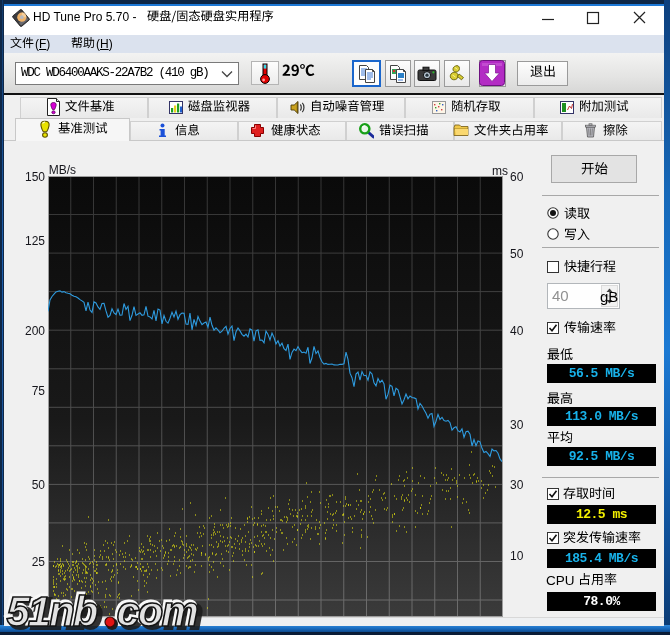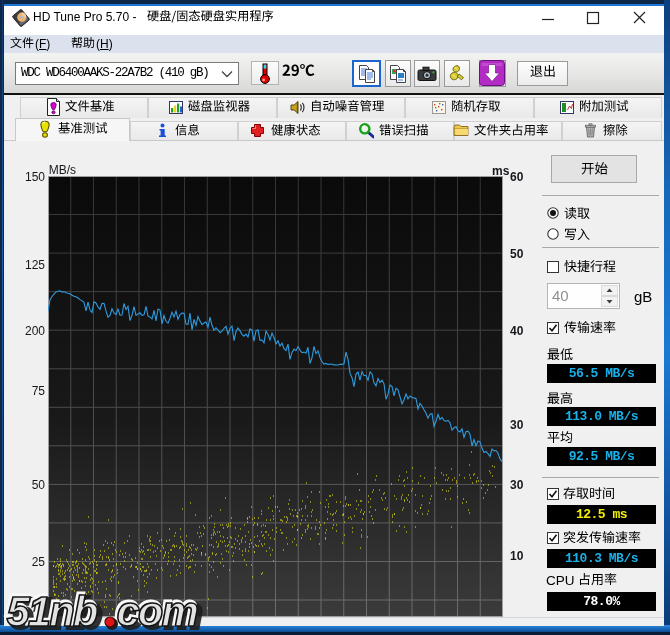--- a/index.html
+++ b/index.html
@@ -1,17 +1,17 @@
 <!DOCTYPE html>
 <html><head><meta charset="utf-8"><style>
 * { margin:0; padding:0; box-sizing:border-box; }
 html,body { width:670px; height:635px; overflow:hidden; font-family:"Liberation Sans",sans-serif; }
 body { background:#0e2747; position:relative; }
 .ax { position:absolute; font-size:12px; color:#16161c; text-align:right; }
-.axl { position:absolute; font-size:12px; color:#16161c;font-weight:bold; }
+.axl { position:absolute; font-size:12px; color:#16161c; }
 svg { display:block; }
 </style></head><body>
 <div style="position:absolute;left:2px;top:0;width:1px;height:632px;background:linear-gradient(180deg,#123a6a,#1d5fae 40%,#16457f)"></div>
 
 <div style="position:absolute;left:664px;top:0;width:6px;height:635px;background:linear-gradient(180deg,#0d3f7d 0%,#1668b8 30%,#1b79d3 55%,#0f4f97 85%,#0b3a72 100%)"></div>
 
 <div style="position:absolute;left:0px;top:625px;width:670px;height:7px;background:linear-gradient(180deg,#3188d9,#1a6ec2 45%,#0e4a8e)"></div>
 <div style="position:absolute;left:0;top:632px;width:670px;height:3px;background:#0a1c36"></div>
 
 <div style="position:absolute;left:4px;top:4px;width:660px;height:622px;background:#f0f0f0;border-top:2px solid #1d79d7;">
@@ -298,21 +298,21 @@
       </linearGradient>
     </defs>
 <rect width="455" height="441" fill="url(#cbg)"></rect>
 <path d="M22.75 0V441M45.50 0V441M68.25 0V441M91.00 0V441M113.75 0V441M136.50 0V441M159.25 0V441M182.00 0V441M204.75 0V441M227.50 0V441M250.25 0V441M273.00 0V441M295.75 0V441M318.50 0V441M341.25 0V441M364.00 0V441M386.75 0V441M409.50 0V441M432.25 0V441" stroke="url(#cgl)" stroke-width="1"></path>
 <path d="M0 38.5H455M0 77.1H455M0 115.6H455M0 154.2H455M0 192.8H455M0 231.3H455M0 269.8H455M0 308.4H455M0 346.9H455M0 385.5H455M0 424.0H455" stroke="url(#cgl)" stroke-width="1"></path>
 <rect x="0.5" y="0.5" width="454" height="440" fill="none" stroke="#9d9d9d"></rect>
 <path d="M205 371h1M232 344h1M47 409h1M24 405h1M295 339h1M31 392h1M226 363h1M128 399h1M145 369h1M36 367h1M98 394h1M37 391h1M152 357h1M57 389h1M84 384h1M89 393h1M125 388h1M140 374h1M119 388h1M45 388h1M206 376h1M260 349h1M89 387h1M92 393h1M370 307h1M83 390h1M383 320h1M12 388h1M168 366h1M165 386h1M408 307h1M14 370h1M38 391h1M404 304h1M161 342h1M355 305h1M263 336h1M288 355h1M331 314h1M271 346h1M277 363h1M10 389h1M406 302h1M196 384h1M65 369h1M381 327h1M100 374h1M224 374h1M13 390h1M26 392h1M284 352h1M214 360h1M314 343h1M356 351h1M63 401h1M257 356h1M99 416h1M408 305h1M153 360h1M71 379h1M288 349h1M174 349h1M97 395h1M94 376h1M182 347h1M34 383h1M429 302h1M197 375h1M216 362h1M62 403h1M91 375h1M93 368h1M171 356h1M285 338h1M382 323h1M364 313h1M145 379h1M64 433h1M183 371h1M409 310h1M229 331h1M36 389h1M249 341h1M95 375h1M233 357h1M11 398h1M91 372h1M12 400h1M284 319h1M228 356h1M335 318h1M185 377h1M156 352h1M163 359h1M297 330h1M178 349h1M278 324h1M92 388h1M249 354h1M257 330h1M225 385h1M238 362h1M132 361h1M74 378h1M403 351h1M38 402h1M217 356h1M325 347h1M367 335h1M201 371h1M121 353h1M447 311h1M400 302h1M308 325h1M285 344h1M411 299h1M125 369h1M37 384h1M249 337h1M157 378h1M38 396h1M99 360h1M295 330h1M42 404h1M99 388h1M68 389h1M319 361h1M199 342h1M146 396h1M165 354h1M180 369h1M244 366h1M83 389h1M233 344h1M433 305h1M41 383h1M43 402h1M114 394h1M236 341h1M303 343h1M324 343h1M300 329h1M374 338h1M320 326h1M333 322h1M193 366h1M31 405h1M208 370h1M21 395h1M323 340h1M87 391h1M248 369h1M120 385h1M425 299h1M239 344h1M214 397h1M321 336h1M120 381h1M287 337h1M369 337h1M42 387h1M213 350h1M246 363h1M140 392h1M164 377h1M433 312h1M10 391h1M444 290h1M172 360h1M94 391h1M67 374h1M183 342h1M45 391h1M37 395h1M232 354h1M315 338h1M75 381h1M248 340h1M322 331h1M424 307h1M260 351h1M253 344h1M367 351h1M259 353h1M19 408h1M421 299h1M174 383h1M12 385h1M430 305h1M187 352h1M220 332h1M197 373h1M196 349h1M29 408h1M60 372h1M313 334h1M409 321h1M336 333h1M60 381h1M5 390h1M402 323h1M163 369h1M141 371h1M96 405h1M395 299h1M52 375h1M313 361h1M40 381h1M85 401h1M298 328h1M416 302h1M239 368h1M116 380h1M131 372h1M88 391h1M20 392h1M251 334h1M297 321h1M308 333h1M82 391h1M200 375h1M262 363h1M259 350h1M225 343h1M37 393h1M246 349h1M24 399h1M118 365h1M222 362h1M112 375h1M117 377h1M209 348h1M184 371h1M157 379h1M210 342h1M174 366h1M95 391h1M142 391h1M96 378h1M344 346h1M14 388h1M149 372h1M29 390h1M143 374h1M65 383h1M70 406h1M176 365h1M16 404h1M363 315h1M101 398h1M428 306h1M194 379h1M175 352h1M183 362h1M46 380h1M316 336h1M15 389h1M29 394h1M213 356h1M400 315h1M213 368h1M422 302h1M280 331h1M65 390h1M165 371h1M5 401h1M111 365h1M253 333h1M153 377h1M313 325h1M280 328h1M337 322h1M115 382h1M33 405h1M205 349h1M117 376h1M179 362h1M153 390h1M372 300h1M373 329h1M172 334h1M285 349h1M24 386h1M360 319h1M344 339h1M312 336h1M52 379h1M106 370h1M34 397h1M40 341h1M220 359h1M249 340h1M388 307h1M374 320h1M58 388h1M98 395h1M356 324h1M361 326h1M177 322h1M167 358h1M153 377h1M334 324h1M68 376h1M9 383h1M186 368h1M126 385h1M163 362h1M278 354h1M376 302h1M300 329h1M259 321h1M203 331h1M213 338h1M144 384h1M61 384h1M109 357h1M358 296h1M34 387h1M206 347h1M92 376h1M354 319h1M359 324h1M21 374h1M57 365h1M37 406h1M284 339h1M155 358h1M128 370h1M312 325h1M56 375h1M446 291h1M165 359h1M193 364h1M207 369h1M109 372h1M271 352h1M191 373h1M382 310h1M44 386h1M325 314h1M15 417h1M165 357h1M435 322h1M180 350h1M102 381h1M180 376h1M79 365h1M364 305h1M58 413h1M161 369h1M54 381h1M44 403h1M101 363h1M51 381h1M185 385h1M54 406h1M25 386h1M222 379h1M227 331h1M138 370h1M216 368h1M239 342h1M170 370h1M107 375h1M268 344h1M138 360h1M234 345h1M46 384h1M132 397h1M441 295h1M354 334h1M282 320h1M306 340h1M200 356h1M203 367h1M37 397h1M300 342h1M189 365h1M60 382h1M172 365h1M224 335h1M160 382h1M177 370h1M218 344h1M121 364h1M279 336h1M141 391h1M72 388h1M93 374h1M263 340h1M426 298h1M122 400h1M135 382h1M131 384h1M386 302h1M242 338h1M29 374h1M206 376h1M108 402h1M37 410h1M18 413h1M353 321h1M238 341h1M190 360h1M221 372h1M138 368h1M421 337h1M222 344h1M276 347h1M54 383h1M16 403h1M262 326h1M5 404h1M264 334h1M109 394h1M108 380h1M327 334h1M102 361h1M169 401h1M132 371h1M96 410h1M322 323h1M65 401h1M206 342h1M126 381h1M27 394h1M59 367h1M238 346h1M142 385h1M151 361h1M356 304h1M423 276h1M77 381h1M102 368h1M294 339h1M23 393h1M169 356h1M397 304h1M244 334h1M420 334h1M77 393h1M48 386h1M253 362h1M6 386h1M259 340h1M218 356h1M129 394h1M372 332h1M194 375h1M134 366h1M100 391h1M309 298h1M113 392h1M356 325h1M418 326h1M440 309h1M87 382h1M60 344h1M346 338h1M288 326h1M76 385h1M313 354h1M126 360h1M151 351h1M387 292h1M93 383h1M215 349h1M197 360h1M421 289h1M245 340h1M30 388h1M126 371h1M292 326h1M215 359h1M124 370h1M29 396h1M428 305h1M140 381h1M182 350h1M356 310h1M206 361h1M187 363h1M172 349h1M302 329h1M296 359h1M346 338h1M12 391h1M120 377h1M92 393h1M263 352h1M320 320h1M149 357h1M127 357h1M282 338h1M133 365h1M209 360h1M257 332h1M138 390h1M126 370h1M143 369h1M116 379h1M222 322h1M99 374h1M102 365h1M201 341h1M104 369h1M72 375h1M372 332h1M81 379h1M166 356h1M26 415h1M25 401h1M271 316h1M83 383h1M254 340h1M143 378h1M55 369h1M398 315h1M297 323h1M228 352h1M241 333h1M19 386h1M131 390h1M311 314h1M181 394h1M142 327h1M11 389h1M254 325h1M211 365h1M101 365h1M102 374h1M37 371h1M50 417h1M77 377h1M147 373h1M224 354h1M88 391h1M379 338h1M175 361h1M31 377h1M17 403h1M267 351h1M344 341h1M89 405h1M89 393h1M279 343h1M132 353h1M94 383h1M257 354h1M398 299h1M64 395h1M170 368h1M135 369h1M315 338h1M439 314h1M165 394h1M399 304h1M296 346h1M63 396h1M148 374h1M167 379h1M5 406h1M444 300h1M218 375h1M210 370h1M95 399h1M21 401h1M304 356h1M209 349h1M272 327h1M58 381h1M263 316h1M348 323h1M122 374h1M63 367h1M134 333h1M180 348h1M163 340h1M40 393h1M272 349h1M136 379h1M64 378h1M203 389h1M69 394h1M25 396h1M138 376h1M414 327h1M147 389h1M247 334h1M115 372h1M191 368h1M47 395h1M166 351h1M437 317h1M277 357h1M393 297h1M187 372h1M161 381h1M359 302h1M68 388h1M134 368h1M288 335h1M39 397h1M12 383h1M192 353h1M164 378h1M46 374h1M402 312h1M350 304h1M240 328h1M257 344h1M46 395h1M142 372h1M380 335h1M123 374h1M66 366h1M442 297h1M75 391h1M367 319h1M58 389h1M161 396h1M324 316h1M169 371h1M25 389h1M194 362h1M18 384h1M267 353h1M12 396h1M42 410h1M346 320h1M214 370h1M364 292h1M81 360h1M139 382h1M403 293h1M27 387h1M269 358h1M114 370h1M28 399h1M182 361h1M154 370h1M136 374h1M14 395h1M202 364h1M252 348h1M338 334h1M327 304h1M241 324h1M28 386h1M270 358h1M339 332h1M141 380h1M394 314h1M41 388h1M217 350h1M397 323h1M153 379h1M198 389h1M113 364h1M14 398h1M23 413h1M353 323h1M435 309h1M336 317h1M105 376h1M415 323h1M38 368h1M24 389h1M57 421h1M10 433h1M48 397h1M48 389h1M16 397h1M38 434h1M7 419h1M30 401h1M9 424h1M52 430h1M98 407h1M50 431h1M5 429h1M72 431h1M58 431h1M5 408h1M17 419h1M19 394h1M44 407h1M17 395h1M36 402h1M21 411h1M16 429h1M53 432h1M6 426h1M93 395h1M48 397h1M21 435h1M10 398h1M26 404h1M108 434h1M29 392h1M6 432h1M49 389h1M11 428h1M6 419h1M61 419h1M63 405h1M33 412h1M34 406h1M13 390h1M90 414h1M6 418h1M38 397h1M5 411h1M45 405h1M11 389h1M10 420h1M71 422h1M22 435h1M8 408h1M7 391h1M8 403h1M36 417h1M8 411h1M30 399h1M5 415h1M83 420h1M16 401h1M12 405h1M18 432h1M49 397h1M28 385h1M13 417h1M13 392h1M49 429h1M10 394h1M8 423h1M56 431h1M25 402h1M47 435h1M48 437h1M99 401h1M10 435h1M15 390h1M9 429h1M50 406h1M57 405h1M8 390h1M12 429h1M60 394h1M62 420h1M6 411h1M69 397h1M31 432h1M5 390h1M20 388h1M22 434h1M25 403h1M31 423h1M43 415h1M28 390h1M22 394h1M17 400h1M94 432h1M70 419h1M19 414h1M69 421h1M6 411h1M38 418h1M49 413h1M11 434h1M24 413h1M21 390h1M12 394h1M15 420h1M40 416h1M42 399h1M71 418h1M31 405h1M66 399h1M61 438h1M9 388h1M56 426h1M57 419h1M48 393h1M40 435h1M15 403h1M23 421h1M64 394h1M351 350h1M231 335h1M168 378h1M161 389h1M313 359h1M172 387h1M201 368h1M343 308h1M199 346h1M312 372h1M178 375h1M107 388h1M160 384h1M155 350h1M225 340h1M173 378h1M351 300h1M95 371h1M258 307h1M96 395h1M310 329h1M160 423h1M147 339h1M199 343h1M204 401h1M38 374h1M355 332h1M295 338h1M103 394h1M181 366h1M304 352h1M10 395h1M24 378h1M348 355h1M235 374h1M328 300h1M244 351h1M175 390h1M44 416h1M76 367h1M179 370h1M213 335h1M37 390h1M184 380h1M249 354h1M213 398h1M271 368h1M358 322h1M166 348h1M35 388h1M234 357h1M35 394h1M197 366h1M277 362h1M163 391h1M358 356h1M225 320h1M254 359h1M302 341h1M281 320h1M42 411h1M70 407h1M204 343h1M159 432h1M294 367h1M277 331h1M179 351h1" stroke="#f2ef0c" stroke-width="1" fill="none"></path>
 <polyline points="0,135.3 2,123.9 4,120.5 6,118.2 8,115.9 10,115.2 12,114.9 14,116.1 16,115.6 18,116.7 20,117.3 22,117.7 24,119.3 26,120.2 28,120.7 30,122.0 32,123.6 34,124.9 36,126.4 38,134.8 40,126.1 42,134.0 44,136.4 46,125.9 48,126.9 50,130.9 52,133.3 54,127.5 56,127.4 58,134.9 60,141.2 62,139.4 64,132.8 66,137.0 68,138.5 70,133.1 72,139.2 74,139.0 76,127.5 78,133.5 80,130.3 82,144.6 84,139.3 86,130.7 88,139.4 90,138.0 92,136.8 94,139.4 96,138.9 98,130.4 100,140.2 102,140.9 104,143.0 106,134.3 108,144.9 110,133.0 112,134.1 114,147.8 116,139.5 118,145.3 120,147.1 122,142.2 124,136.2 126,141.0 128,135.1 130,143.2 132,138.7 134,137.0 136,137.2 138,148.1 140,148.3 142,137.1 144,153.8 146,143.3 148,149.4 150,140.5 152,145.1 154,148.6 156,147.0 158,146.1 160,151.3 162,141.1 164,149.3 166,154.2 168,151.9 170,154.0 172,156.7 174,155.2 176,152.3 178,150.4 180,158.1 182,152.5 184,150.0 186,164.6 188,155.8 190,152.0 192,154.9 194,158.3 196,160.2 198,158.1 200,161.0 202,152.9 204,154.0 206,165.2 208,154.8 210,153.9 212,164.4 214,164.0 216,166.9 218,155.0 220,158.4 222,164.0 224,157.0 226,161.5 228,167.9 230,164.8 232,170.1 234,167.2 236,172.6 238,174.4 240,168.1 242,183.4 244,176.4 246,173.1 248,174.7 250,170.6 252,174.2 254,176.7 256,176.1 258,177.2 260,171.3 262,187.5 264,181.8 266,170.4 268,177.6 270,174.9 272,181.5 274,185.8 276,188.0 278,187.4 280,188.4 282,188.3 284,188.0 286,188.9 288,189.0 290,189.0 292,188.2 294,188.4 296,187.8 298,176.2 300,183.3 302,197.2 304,201.7 306,210.6 308,198.1 310,196.0 312,204.1 314,195.6 316,199.7 318,199.3 320,204.3 322,195.8 324,198.0 326,206.9 328,209.9 330,202.6 332,206.6 334,204.2 336,207.8 338,223.3 340,218.2 342,209.2 344,210.3 346,219.8 348,212.2 350,213.9 352,220.8 354,227.9 356,223.7 358,218.1 360,222.8 362,220.0 364,221.5 366,221.9 368,222.7 370,232.9 372,227.3 374,230.0 376,233.8 378,237.3 380,242.2 382,238.3 384,237.6 386,250.3 388,245.2 390,238.4 392,243.5 394,241.3 396,244.6 398,245.2 400,244.4 402,246.7 404,254.1 406,251.8 408,250.8 410,254.7 412,255.9 414,252.9 416,261.3 418,255.7 420,255.2 422,258.3 424,270.0 426,263.6 428,269.6 430,265.0 432,265.8 434,272.3 436,276.5 438,275.4 440,277.7 442,280.4 444,273.0 446,274.8 448,274.5 450,277.2 452,282.9 454,285.6" fill="none" stroke="#2e9bdf" stroke-width="1.1"></polyline>
 </svg>
 <div class="ax" style="right:625px;top:170px">150</div>
-<div class="ax" style="right:625px;top:258px">125</div>
+<div class="ax" style="right:625px;top:234px">125</div>
 <div class="ax" style="right:625px;top:324px">200</div>
 <div class="ax" style="right:625px;top:384px">75</div>
 <div class="ax" style="right:625px;top:478px">50</div>
 <div class="ax" style="right:625px;top:555px">25</div>
 <div class="axl" style="left:510px;top:170px">60</div>
 <div class="axl" style="left:510px;top:247px">50</div>
 <div class="axl" style="left:510px;top:324px">40</div>
 <div class="axl" style="left:510px;top:418px">30</div>
 <div class="axl" style="left:510px;top:478px">30</div>
 <div class="axl" style="left:510px;top:549px">10</div>
@@ -352,21 +352,21 @@
     </svg>
   </div>
 <div style="position:absolute;left:547px;top:283px;width:73px;height:26px;background:#fefefe;border:1px solid #b2b6ba"></div>
 <div style="position:absolute;left:552px;top:287px;font-size:15px;color:#909090">40</div>
 <div style="position:absolute;left:601px;top:285px;width:17px;height:11px;background:#f2f2f2;border:1px solid #dadada"></div>
 <div style="position:absolute;left:601px;top:296px;width:17px;height:11px;background:#f2f2f2;border:1px solid #dadada"></div>
 <svg style="position:absolute;left:601px;top:285px" width="17" height="22">
     <path d="M8.5 3.5 L11.5 7 L5.5 7Z" fill="#404040"></path>
     <path d="M8.5 18.5 L11.5 15 L5.5 15Z" fill="#404040"></path>
   </svg>
-<div style="position:absolute;left:634px;top:288px;font-size:15px;color:#000">gB</div>
+<div style="position:absolute;left:600px;top:288px;font-size:15px;color:#000">gB</div>
 <svg style="position:absolute;left:547px;top:322px" width="12" height="12">
     <rect x="0.5" y="0.5" width="11" height="11" fill="#fff" stroke="#333"></rect>
     <path d="M2.5 6 L5 8.7 L9.5 2.8" fill="none" stroke="#111" stroke-width="1.6"></path>
   </svg>
 <div style="position:absolute;left:564px;top:321px;">
     <svg width="52" height="16" viewBox="0 0 52 16">
       <path d="M3.5 0.2C2.7 2.2 1.5 4.1 0.2 5.4C0.4 5.6 0.7 6.1 0.8 6.3C1.2 5.9 1.7 5.3 2.1 4.7V12.1H3V3.3C3.5 2.4 4 1.4 4.4 0.5ZM6.1 9.4C7.3 10.2 8.8 11.3 9.5 12.1L10.2 11.4C9.9 11 9.4 10.6 8.8 10.2C9.8 9.1 10.9 7.9 11.7 6.9L11 6.5L10.8 6.6H6.7L7.1 5H12.4V4.1H7.4L7.8 2.5H11.8V1.6H8.1L8.4 0.3L7.4 0.2L7.1 1.6H4.5V2.5H6.8L6.4 4.1H3.8V5H6.1C5.9 5.9 5.6 6.8 5.3 7.5H10C9.4 8.1 8.7 8.9 8 9.6C7.6 9.3 7.2 9.1 6.8 8.8Z M22.5 5.2V9.9H23.3V5.2ZM24.2 4.8V11C24.2 11.1 24.1 11.2 24 11.2C23.8 11.2 23.3 11.2 22.7 11.2C22.8 11.4 22.9 11.8 23 12C23.7 12 24.3 12 24.6 11.8C24.9 11.7 25 11.5 25 11V4.8ZM13.9 6.8C14 6.7 14.4 6.6 14.8 6.6H15.8V8.4C15 8.6 14.2 8.8 13.5 8.9L13.8 9.8L15.8 9.3V12.1H16.7V9L17.8 8.8L17.7 7.9L16.7 8.2V6.6H17.7V5.7H16.7V3.7H15.8V5.7H14.7C15.1 4.8 15.4 3.7 15.6 2.6H17.8V1.7H15.8C15.9 1.2 16 0.8 16.1 0.3L15.2 0.1C15.1 0.6 15 1.2 14.9 1.7H13.6V2.6H14.8C14.5 3.7 14.3 4.5 14.2 4.9C14 5.5 13.8 5.9 13.6 5.9C13.7 6.2 13.9 6.6 13.9 6.8ZM21.6 0.1C20.7 1.5 19.1 2.7 17.5 3.5C17.8 3.7 18 4 18.2 4.2C18.5 4 18.9 3.8 19.2 3.6V4.1H24V3.5C24.3 3.7 24.7 3.9 25 4.1C25.2 3.8 25.4 3.5 25.7 3.3C24.3 2.7 23.1 2 22.1 0.9L22.4 0.4ZM19.6 3.3C20.3 2.8 21 2.2 21.6 1.5C22.2 2.2 22.9 2.8 23.7 3.3ZM21 5.8V6.8H19.2V5.8ZM18.4 5V12H19.2V9.4H21V11.1C21 11.2 21 11.2 20.9 11.2C20.7 11.2 20.4 11.2 20 11.2C20.1 11.4 20.2 11.8 20.2 12C20.8 12 21.2 12 21.5 11.9C21.7 11.7 21.8 11.5 21.8 11.1V5ZM19.2 7.6H21V8.6H19.2Z M26.9 1.2C27.6 1.8 28.5 2.8 28.9 3.4L29.7 2.8C29.2 2.2 28.4 1.3 27.6 0.7ZM29.5 4.8H26.6V5.7H28.5V9.7C27.9 10 27.2 10.5 26.5 11.2L27.2 12C27.8 11.2 28.5 10.5 29 10.5C29.3 10.5 29.7 10.9 30.3 11.2C31.2 11.7 32.3 11.8 33.8 11.8C35 11.8 37.3 11.8 38.2 11.7C38.2 11.4 38.4 11 38.5 10.7C37.2 10.9 35.3 11 33.8 11C32.4 11 31.3 10.9 30.5 10.4C30 10.2 29.7 9.9 29.5 9.8ZM31.6 4.2H33.6V5.8H31.6ZM34.6 4.2H36.8V5.8H34.6ZM33.6 0.1V1.5H30.1V2.3H33.6V3.4H30.7V6.6H33.2C32.4 7.7 31.2 8.8 30 9.3C30.2 9.5 30.5 9.8 30.6 10C31.7 9.5 32.8 8.5 33.6 7.4V10.4H34.6V7.4C35.7 8.2 36.8 9.1 37.4 9.8L38.1 9.2C37.4 8.4 36 7.4 34.9 6.6H37.7V3.4H34.6V2.3H38.3V1.5H34.6V0.1Z M49.8 2.7C49.3 3.2 48.5 3.9 47.9 4.4L48.6 4.8C49.2 4.4 50 3.8 50.6 3.2ZM39.7 6.7 40.2 7.4C41.1 7 42.1 6.5 43.1 5.9L43 5.2C41.8 5.8 40.5 6.3 39.7 6.7ZM40.1 3.3C40.8 3.7 41.7 4.4 42.1 4.8L42.8 4.2C42.3 3.8 41.5 3.1 40.8 2.7ZM47.8 5.7C48.7 6.3 49.8 7.1 50.4 7.6L51.1 7C50.5 6.5 49.4 5.7 48.5 5.2ZM39.7 8.4V9.3H45V12.1H46V9.3H51.4V8.4H46V7.4H45V8.4ZM44.7 0.3C44.9 0.6 45.1 1 45.3 1.3H39.9V2.2H44.7C44.3 2.8 43.9 3.4 43.7 3.5C43.5 3.8 43.3 3.9 43.1 3.9C43.2 4.2 43.3 4.6 43.4 4.8C43.6 4.7 43.9 4.6 45.4 4.5C44.7 5.1 44.2 5.7 43.9 5.9C43.5 6.2 43.1 6.5 42.9 6.5C43 6.8 43.1 7.2 43.1 7.4C43.4 7.2 43.9 7.2 47.3 6.8C47.4 7.1 47.6 7.3 47.6 7.5L48.4 7.2C48.1 6.6 47.5 5.7 46.9 5L46.2 5.3C46.4 5.5 46.6 5.8 46.8 6.1L44.5 6.3C45.6 5.4 46.8 4.3 47.8 3.1L47 2.6C46.8 3 46.4 3.3 46.1 3.7L44.5 3.8C44.9 3.3 45.3 2.8 45.7 2.2H51.2V1.3H46.4C46.2 0.9 45.9 0.4 45.6 0Z" fill="#000"></path>
     </svg>
   </div>
 <div style="position:absolute;left:547px;top:348px;">
@@ -405,21 +405,21 @@
 <svg style="position:absolute;left:547px;top:532px" width="12" height="12">
     <rect x="0.5" y="0.5" width="11" height="11" fill="#fff" stroke="#333"></rect>
     <path d="M2.5 6 L5 8.7 L9.5 2.8" fill="none" stroke="#111" stroke-width="1.6"></path>
   </svg>
 <div style="position:absolute;left:563px;top:531px;">
     <svg width="78" height="16" viewBox="0 0 78 16">
       <path d="M4.8 2.8C3.9 3.7 2.6 4.5 1.4 5L2 5.7C3.3 5.2 4.6 4.2 5.6 3.2ZM7.4 3.5C8.6 4.1 10 5 10.7 5.6L11.4 4.9C10.6 4.3 9.1 3.4 8 2.8ZM7.6 5.4C8.2 5.9 8.9 6.5 9.2 6.9H6.8C6.9 6.3 7 5.6 7 5H6C6 5.6 5.9 6.3 5.8 6.9H0.7V7.8H5.5C4.9 9.4 3.6 10.6 0.7 11.2C0.9 11.4 1.2 11.8 1.2 12.1C4.4 11.3 5.8 9.9 6.4 8C7.4 10.2 9.2 11.5 11.9 12.1C12 11.8 12.3 11.4 12.5 11.2C9.9 10.8 8.2 9.6 7.3 7.8H12.3V6.9H9.2L9.9 6.5C9.6 6 8.9 5.4 8.4 5ZM1 1.5V4H2V2.4H11V3.9H12V1.5H7.3C7.1 1 6.9 0.5 6.6 0L5.6 0.3C5.8 0.6 6 1.1 6.2 1.5Z M21.7 0.8C22.3 1.4 23 2.2 23.4 2.7L24.2 2.2C23.8 1.7 23.1 0.9 22.5 0.3ZM14.9 4.3C15 4.1 15.4 4 16.3 4H18.1C17.2 6.7 15.8 8.9 13.4 10.3C13.6 10.5 14 10.9 14.1 11.1C15.8 10 17 8.7 18 7.1C18.5 8.1 19.1 8.9 19.9 9.6C18.8 10.4 17.5 11 16.1 11.3C16.3 11.5 16.5 11.9 16.6 12.1C18.1 11.7 19.5 11.1 20.7 10.3C21.8 11.1 23.3 11.8 24.9 12.1C25.1 11.9 25.3 11.5 25.5 11.3C23.9 11 22.6 10.4 21.4 9.6C22.6 8.6 23.4 7.3 24 5.7L23.3 5.4L23.1 5.4H18.7C18.9 5 19.1 4.5 19.2 4H25.1L25.1 3.1H19.5C19.7 2.2 19.8 1.3 20 0.3L18.9 0.1C18.8 1.1 18.6 2.1 18.3 3.1H16C16.3 2.4 16.7 1.5 16.9 0.7L15.9 0.5C15.7 1.5 15.2 2.5 15 2.8C14.9 3.1 14.7 3.3 14.5 3.3C14.7 3.6 14.8 4 14.9 4.3ZM20.6 9C19.8 8.3 19.1 7.4 18.6 6.4H22.6C22.2 7.4 21.5 8.3 20.6 9Z M29.5 0.2C28.7 2.2 27.5 4.1 26.2 5.4C26.4 5.6 26.7 6.1 26.8 6.3C27.2 5.9 27.7 5.3 28.1 4.7V12.1H29V3.3C29.5 2.4 30 1.4 30.4 0.5ZM32.1 9.4C33.3 10.2 34.8 11.3 35.5 12.1L36.2 11.4C35.9 11 35.4 10.6 34.8 10.2C35.8 9.1 36.9 7.9 37.7 6.9L37 6.5L36.8 6.6H32.7L33.1 5H38.4V4.1H33.4L33.8 2.5H37.8V1.6H34.1L34.4 0.3L33.4 0.2L33.1 1.6H30.5V2.5H32.8L32.4 4.1H29.8V5H32.1C31.9 5.9 31.6 6.8 31.3 7.5H36C35.4 8.1 34.7 8.9 34 9.6C33.6 9.3 33.2 9.1 32.8 8.8Z M48.5 5.2V9.9H49.3V5.2ZM50.2 4.8V11C50.2 11.1 50.1 11.2 50 11.2C49.8 11.2 49.3 11.2 48.7 11.2C48.8 11.4 48.9 11.8 49 12C49.7 12 50.3 12 50.6 11.8C50.9 11.7 51 11.5 51 11V4.8ZM39.9 6.8C40 6.7 40.4 6.6 40.8 6.6H41.8V8.4C41 8.6 40.2 8.8 39.5 8.9L39.8 9.8L41.8 9.3V12.1H42.7V9L43.8 8.8L43.7 7.9L42.7 8.2V6.6H43.7V5.7H42.7V3.7H41.8V5.7H40.7C41.1 4.8 41.4 3.7 41.6 2.6H43.8V1.7H41.8C41.9 1.2 42 0.8 42.1 0.3L41.2 0.1C41.1 0.6 41 1.2 41 1.7H39.6V2.6H40.8C40.5 3.7 40.3 4.5 40.2 4.9C40 5.5 39.8 5.9 39.6 5.9C39.7 6.2 39.9 6.6 39.9 6.8ZM47.6 0.1C46.7 1.5 45.1 2.7 43.5 3.5C43.8 3.7 44 4 44.2 4.2C44.5 4 44.9 3.8 45.2 3.6V4.1H50V3.5C50.3 3.7 50.7 3.9 51 4.1C51.2 3.8 51.4 3.5 51.7 3.3C50.3 2.7 49.1 2 48.1 0.9L48.4 0.4ZM45.6 3.3C46.3 2.8 47 2.2 47.6 1.5C48.2 2.2 48.9 2.8 49.7 3.3ZM47 5.8V6.8H45.2V5.8ZM44.4 5V12H45.2V9.4H47V11.1C47 11.2 47 11.2 46.9 11.2C46.7 11.2 46.4 11.2 46 11.2C46.1 11.4 46.2 11.8 46.2 12C46.8 12 47.2 12 47.5 11.9C47.7 11.7 47.8 11.5 47.8 11.1V5ZM45.2 7.6H47V8.6H45.2Z M52.9 1.2C53.6 1.8 54.5 2.8 54.9 3.4L55.7 2.8C55.2 2.2 54.4 1.3 53.6 0.7ZM55.5 4.8H52.6V5.7H54.5V9.7C53.9 10 53.2 10.5 52.5 11.2L53.2 12C53.8 11.2 54.5 10.5 55 10.5C55.3 10.5 55.7 10.9 56.3 11.2C57.2 11.7 58.3 11.8 59.8 11.8C61 11.8 63.3 11.8 64.2 11.7C64.2 11.4 64.4 11 64.5 10.7C63.2 10.9 61.3 11 59.8 11C58.4 11 57.3 10.9 56.5 10.4C56 10.2 55.7 9.9 55.5 9.8ZM57.6 4.2H59.6V5.8H57.6ZM60.6 4.2H62.8V5.8H60.6ZM59.6 0.1V1.5H56.1V2.3H59.6V3.4H56.7V6.6H59.2C58.4 7.7 57.2 8.8 56 9.3C56.2 9.5 56.5 9.8 56.6 10C57.7 9.5 58.8 8.5 59.6 7.4V10.4H60.6V7.4C61.7 8.2 62.8 9.1 63.4 9.8L64.1 9.2C63.4 8.4 62 7.4 60.9 6.6H63.7V3.4H60.6V2.3H64.3V1.5H60.6V0.1Z M75.8 2.7C75.3 3.2 74.5 3.9 73.9 4.4L74.6 4.8C75.2 4.4 76 3.8 76.6 3.2ZM65.7 6.7 66.2 7.4C67.1 7 68.1 6.5 69.1 5.9L69 5.2C67.8 5.8 66.5 6.3 65.7 6.7ZM66.1 3.3C66.8 3.7 67.7 4.4 68.1 4.8L68.8 4.2C68.3 3.8 67.5 3.1 66.8 2.7ZM73.8 5.7C74.7 6.3 75.8 7.1 76.4 7.6L77.1 7C76.5 6.5 75.4 5.7 74.5 5.2ZM65.7 8.4V9.3H71V12.1H72V9.3H77.3V8.4H72V7.4H71V8.4ZM70.7 0.3C70.8 0.6 71.1 1 71.3 1.3H65.9V2.2H70.7C70.3 2.8 69.9 3.4 69.7 3.5C69.5 3.8 69.3 3.9 69.1 3.9C69.2 4.2 69.3 4.6 69.4 4.8C69.6 4.7 69.9 4.6 71.4 4.5C70.7 5.1 70.2 5.7 69.9 5.9C69.5 6.2 69.1 6.5 68.9 6.5C69 6.8 69.1 7.2 69.1 7.4C69.4 7.2 69.9 7.2 73.3 6.8C73.4 7.1 73.6 7.3 73.6 7.5L74.4 7.2C74.1 6.6 73.5 5.7 72.9 5L72.2 5.3C72.4 5.5 72.6 5.8 72.8 6.1L70.5 6.3C71.6 5.4 72.8 4.3 73.8 3.1L73 2.6C72.8 3 72.4 3.3 72.2 3.7L70.5 3.8C70.9 3.3 71.3 2.8 71.7 2.2H77.2V1.3H72.4C72.2 0.9 71.9 0.4 71.6 0Z" fill="#000"></path>
     </svg>
   </div>
 <div style="position:absolute;left:547px;top:549px;width:109px;height:19px;background:#000"></div>
-<div style="position:absolute;left:547px;top:549px;width:109px;height:19px;display:flex;align-items:center;justify-content:center;font-family:'Liberation Mono',monospace;font-weight:bold;font-size:13px;letter-spacing:-0.5px;color:#18b2ea">110.3 MB/s</div>
+<div style="position:absolute;left:547px;top:549px;width:109px;height:19px;display:flex;align-items:center;justify-content:center;font-family:'Liberation Mono',monospace;font-weight:bold;font-size:13px;letter-spacing:-0.5px;color:#18b2ea">185.4 MB/s</div>
 <div style="position:absolute;left:546px;top:573px;font-size:13.5px;color:#000">CPU&nbsp;</div>
 <div style="position:absolute;left:578px;top:573px;">
     <svg width="39" height="16" viewBox="0 0 39 16">
       <path d="M2 6.1V12.1H3V11.3H10V12H11V6.1H6.8V3.5H12V2.6H6.8V0.1H5.8V6.1ZM3 10.3V7H10V10.3Z M15 1V5.8C15 7.6 14.9 9.9 13.4 11.5C13.6 11.6 14 12 14.2 12.2C15.2 11 15.6 9.6 15.8 8.1H19.1V12H20.1V8.1H23.6V10.8C23.6 11 23.5 11.1 23.2 11.1C23 11.1 22.1 11.1 21.2 11.1C21.3 11.3 21.5 11.8 21.5 12C22.7 12 23.5 12 23.9 11.9C24.4 11.7 24.5 11.4 24.5 10.8V1ZM16 2H19.1V4.1H16ZM23.6 2V4.1H20.1V2ZM16 5H19.1V7.2H15.9C15.9 6.7 16 6.2 16 5.8ZM23.6 5V7.2H20.1V5Z M36.8 2.7C36.3 3.2 35.5 3.9 34.9 4.4L35.6 4.8C36.2 4.4 37 3.8 37.6 3.2ZM26.7 6.7 27.2 7.4C28.1 7 29.1 6.5 30.1 5.9L30 5.2C28.8 5.8 27.5 6.3 26.7 6.7ZM27.1 3.3C27.8 3.7 28.7 4.4 29.1 4.8L29.8 4.2C29.3 3.8 28.5 3.1 27.8 2.7ZM34.8 5.7C35.7 6.3 36.8 7.1 37.4 7.6L38.1 7C37.5 6.5 36.4 5.7 35.5 5.2ZM26.7 8.4V9.3H32V12.1H33V9.3H38.4V8.4H33V7.4H32V8.4ZM31.7 0.3C31.9 0.6 32.1 1 32.3 1.3H26.9V2.2H31.7C31.3 2.8 30.9 3.4 30.7 3.5C30.5 3.8 30.3 3.9 30.1 3.9C30.2 4.2 30.3 4.6 30.4 4.8C30.6 4.7 30.9 4.6 32.4 4.5C31.7 5.1 31.2 5.7 30.9 5.9C30.5 6.2 30.1 6.5 29.9 6.5C30 6.8 30.1 7.2 30.1 7.4C30.4 7.2 30.9 7.2 34.3 6.8C34.4 7.1 34.6 7.3 34.6 7.5L35.4 7.2C35.1 6.6 34.5 5.7 33.9 5L33.2 5.3C33.4 5.5 33.6 5.8 33.8 6.1L31.5 6.3C32.6 5.4 33.8 4.3 34.8 3.1L34 2.6C33.8 3 33.4 3.3 33.1 3.7L31.5 3.8C31.9 3.3 32.3 2.8 32.7 2.2H38.2V1.3H33.4C33.2 0.9 32.9 0.4 32.6 0Z" fill="#000"></path>
     </svg>
   </div>
 <div style="position:absolute;left:547px;top:592px;width:109px;height:19px;background:#000"></div>
 <div style="position:absolute;left:547px;top:592px;width:109px;height:19px;display:flex;align-items:center;justify-content:center;font-family:'Liberation Mono',monospace;font-weight:bold;font-size:13px;letter-spacing:-0.5px;color:#fff">78.0%</div>
 <div style="position:absolute;left:4px;top:617px;width:660px;height:9px;background:#eef0f2;border-top:1px solid #d8d8d8"></div>
 <svg style="position:absolute;left:0px;top:588px;z-index:10" width="215" height="46">

